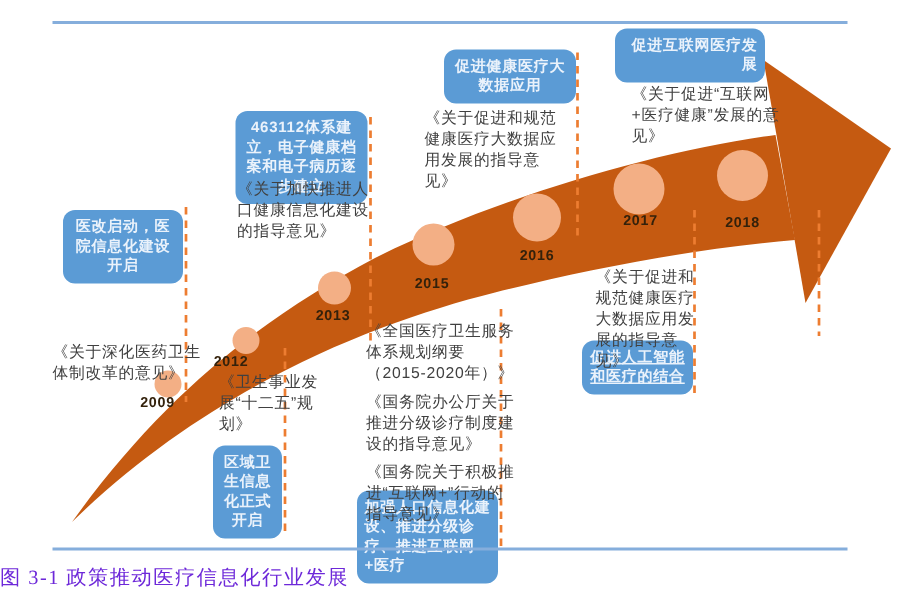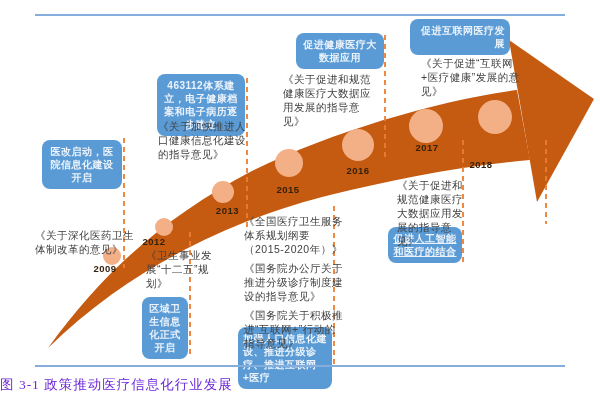--- a/index.html
+++ b/index.html
@@ -41,25 +41,25 @@
   .policy.p-7{left:244px;top:308px;width:102px;}
   .policy.p-8{left:283px;top:72px;width:98px;}
   .policy.p-9{left:397px;top:178px;width:72px;}
   .policy.p-10{left:421px;top:56px;width:100px;}
   .year{
     position:absolute;width:34px;text-align:center;
     font-size:9.5px;font-weight:bold;color:#33210B;letter-spacing:0.5px;
   }
   .year.y-2009{left:88px;top:263px;}
   .year.y-2012{left:137px;top:236px;}
-  .year.y-2013{left:205px;top:205px;text-align:right;}
+  .year.y-2013{left:205px;top:205px;}
   .year.y-2015{left:271px;top:184px;}
   .year.y-2016{left:341px;top:165px;}
   .year.y-2017{left:410px;top:142px;}
-  .year.y-2018{left:464px;top:143px;margin-top:16px;}
+  .year.y-2018{left:478px;top:143px;}
 </style>
 </head>
 <body>
 
 <div class="stage">
 
   <div class="rule top"></div>
 
   <svg width="600" height="400" viewBox="0 0 600 400">
 

